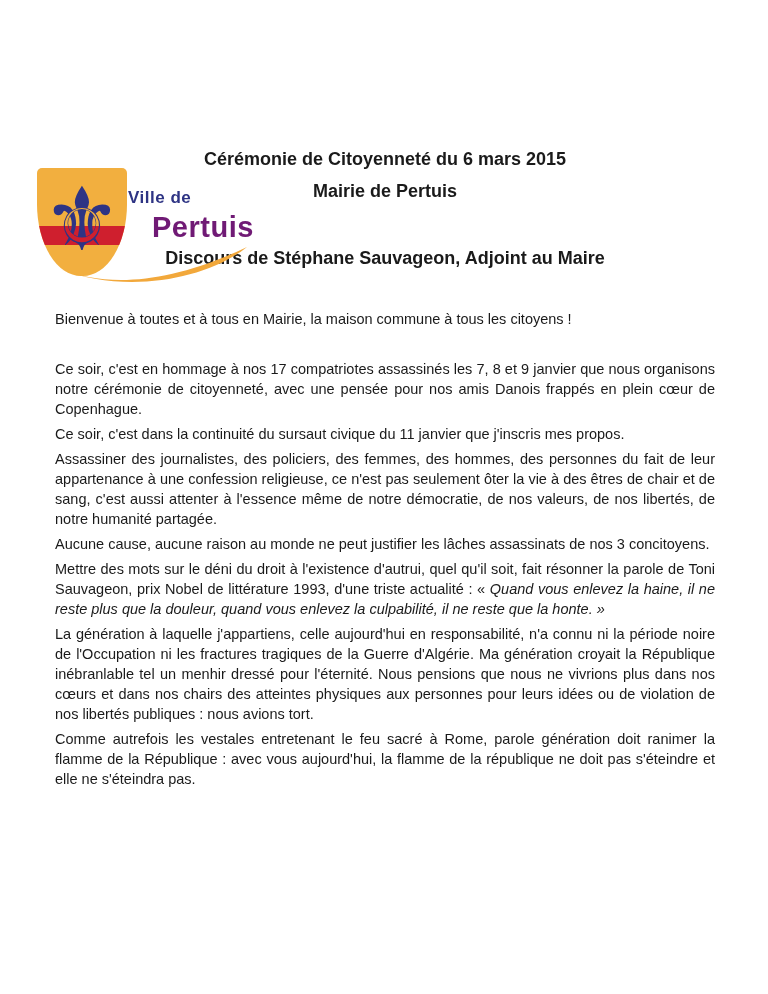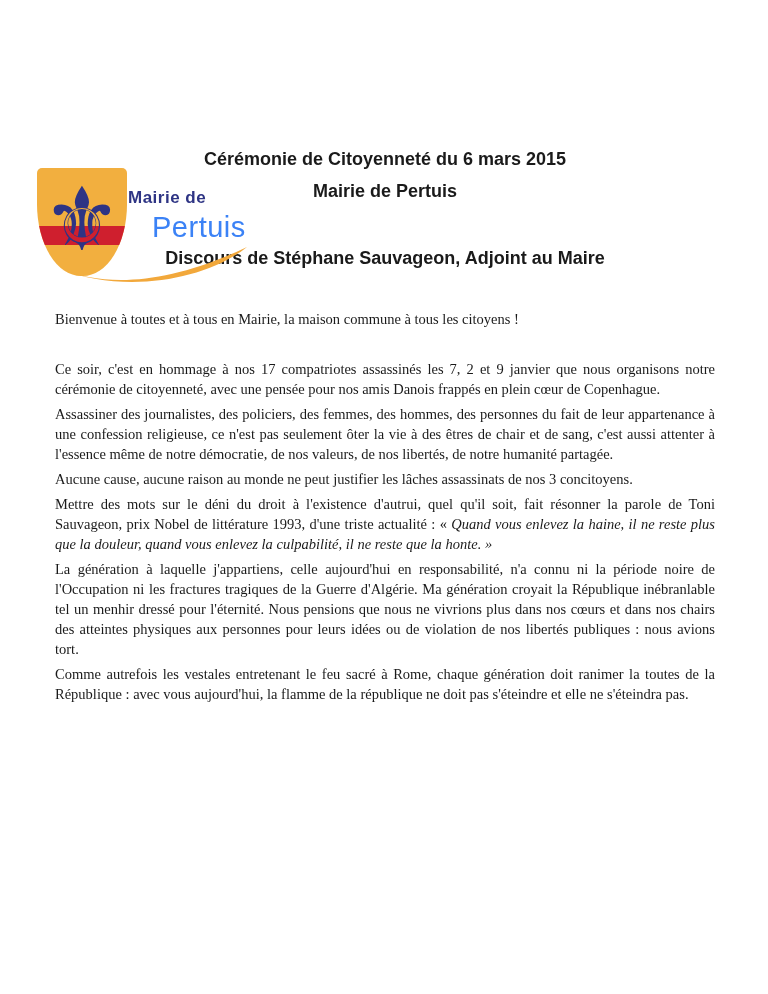--- a/index.html
+++ b/index.html
@@ -34,83 +34,84 @@
     font-size: 88px; line-height: 100px;
     color: #2e3484;
   }
   .logo-villede {
     position: absolute; left: 93px; top: 33px;
     font-size: 17px; font-weight: bold; color: #2e3484;
     letter-spacing: 0.5px;
   }
   .logo-city {
     position: absolute; left: 117px; top: 56px;
-    font-size: 29px; font-weight: normal; color: #3b82f6;
+    font-size: 29px; font-weight: bold; color: #701a75;
     letter-spacing: 0.5px;
   }
   .swoosh { position: absolute; left: 22px; top: 88px; }
 
   
   .content { padding: 0 53px 0 55px; }
   .doc-title {
     margin-top: 143px;
     text-align: center;
     font-size: 18px; font-weight: bold; color: #1a1a1a;
     line-height: 32px;
   }
   .doc-subtitle {
     margin-top: 40px;
     text-align: center;
     font-size: 18px; font-weight: bold; color: #1a1a1a;
     line-height: 22px;
   }
 
   
-  .body-text { margin-top: 40px; font-family: Liberation Serif, serif; }
+  .body-text { margin-top: 40px; }
   .body-text p {
     margin: 0 0 5px 0;
     font-size: 14.5px;
     line-height: 20px;
     text-align: justify;
     color: #1a1a1a;
   }
   p.gap-before { margin-top: 30px; }
   .italic { font-style: italic; }
 </style>
 </head>
 <body>
 
 <div class="page">
 
   <div class="logo">
     <div class="shield">
       <div class="band"></div>
       <div class="fleur">⚜</div>
     </div>
-    <div class="logo-villede">Mairie de</div>
+    <div class="logo-villede">Ville de</div>
     <div class="logo-city">Pertuis</div>
     <svg class="swoosh" width="220" height="42" viewBox="0 0 220 42">
       <path d="M2 26 C 50 44, 110 42, 190 4 C 150 36, 70 52, 2 26 Z" fill="#f2a83b"></path>
     </svg>
   </div>
 
   <div class="content">
 
     <div class="doc-title">
       <div>Cérémonie de Citoyenneté du 6 mars 2015</div>
       <div>Mairie de Pertuis</div>
     </div>
 
     <div class="doc-subtitle">Discours de Stéphane Sauvageon, Adjoint au Maire</div>
 
     <div class="body-text">
       <p>Bienvenue à toutes et à tous en Mairie, la maison commune à tous les citoyens !</p>
-      <p class="gap-before">Ce soir, c'est en hommage à nos 17 compatriotes assassinés les 7, 2 et 9 janvier que nous organisons notre cérémonie de citoyenneté, avec une pensée pour nos amis Danois frappés en plein cœur de Copenhague.</p>
+      <p class="gap-before">Ce soir, c'est en hommage à nos 17 compatriotes assassinés les 7, 8 et 9 janvier que nous organisons notre cérémonie de citoyenneté, avec une pensée pour nos amis Danois frappés en plein cœur de Copenhague.</p>
+      <p>Ce soir, c'est dans la continuité du sursaut civique du 11 janvier que j'inscris mes propos.</p>
       <p>Assassiner des journalistes, des policiers, des femmes, des hommes, des personnes du fait de leur appartenance à une confession religieuse, ce n'est pas seulement ôter la vie à des êtres de chair et de sang, c'est aussi attenter à l'essence même de notre démocratie, de nos valeurs, de nos libertés, de notre humanité partagée.</p>
       <p>Aucune cause, aucune raison au monde ne peut justifier les lâches assassinats de nos 3 concitoyens.</p>
       <p><span>Mettre des mots sur le déni du droit à l'existence d'autrui, quel qu'il soit, fait résonner la parole de Toni Sauvageon, prix Nobel de littérature 1993, d'une triste actualité : « </span><span class="italic">Quand vous enlevez la haine, il ne reste plus que la douleur, quand vous enlevez la culpabilité, il ne reste que la honte.</span><span class="italic"> »</span></p>
       <p>La génération à laquelle j'appartiens, celle aujourd'hui en responsabilité, n'a connu ni la période noire de l'Occupation ni les fractures tragiques de la Guerre d'Algérie. Ma génération croyait la République inébranlable tel un menhir dressé pour l'éternité. Nous pensions que nous ne vivrions plus dans nos cœurs et dans nos chairs des atteintes physiques aux personnes pour leurs idées ou de violation de nos libertés publiques : nous avions tort.</p>
-      <p>Comme autrefois les vestales entretenant le feu sacré à Rome, chaque génération doit ranimer la toutes de la République : avec vous aujourd'hui, la flamme de la république ne doit pas s'éteindre et elle ne s'éteindra pas.</p>
+      <p>Comme autrefois les vestales entretenant le feu sacré à Rome, parole génération doit ranimer la flamme de la République : avec vous aujourd'hui, la flamme de la république ne doit pas s'éteindre et elle ne s'éteindra pas.</p>
     </div>
 
   </div>
 
 </div>
 
 </body></html>

